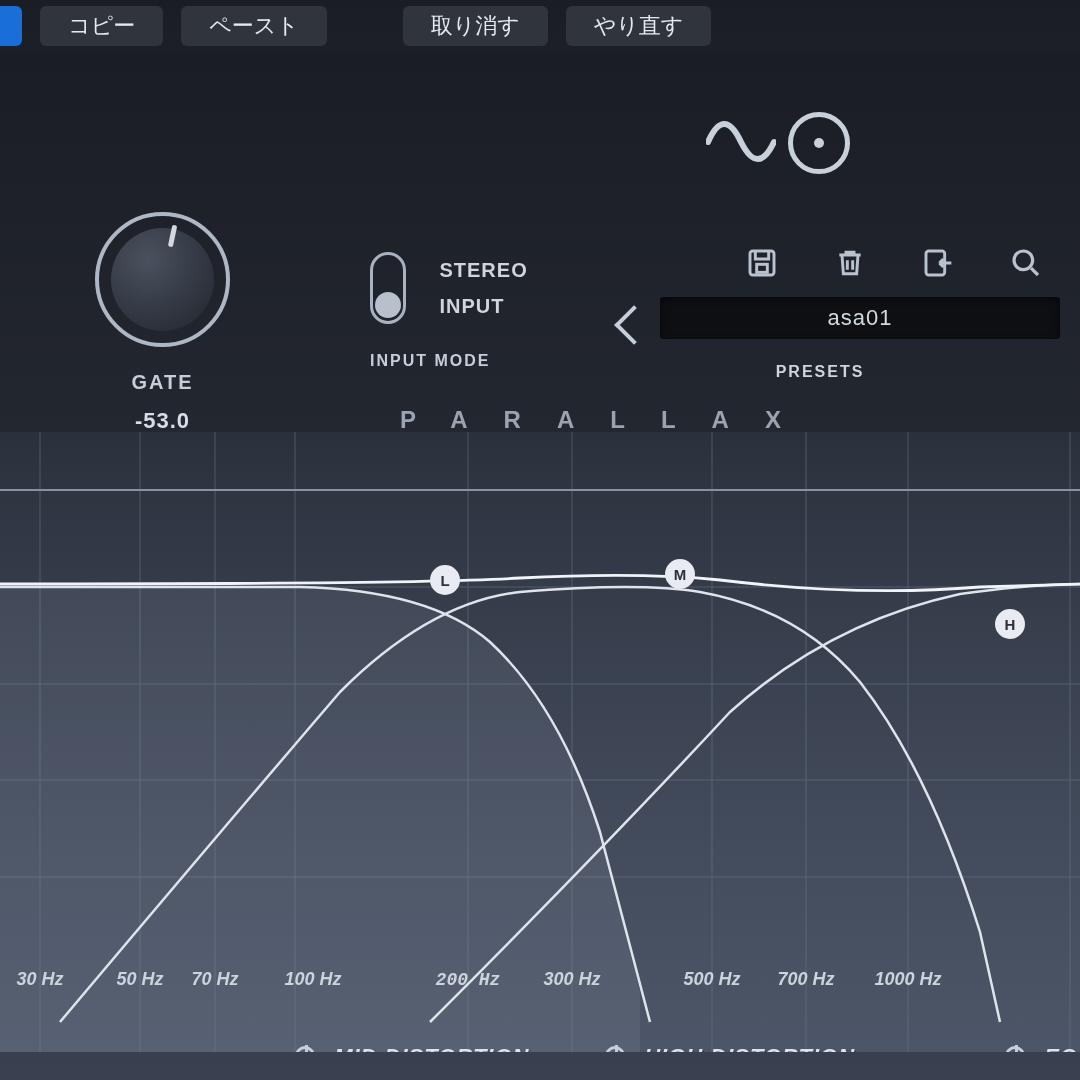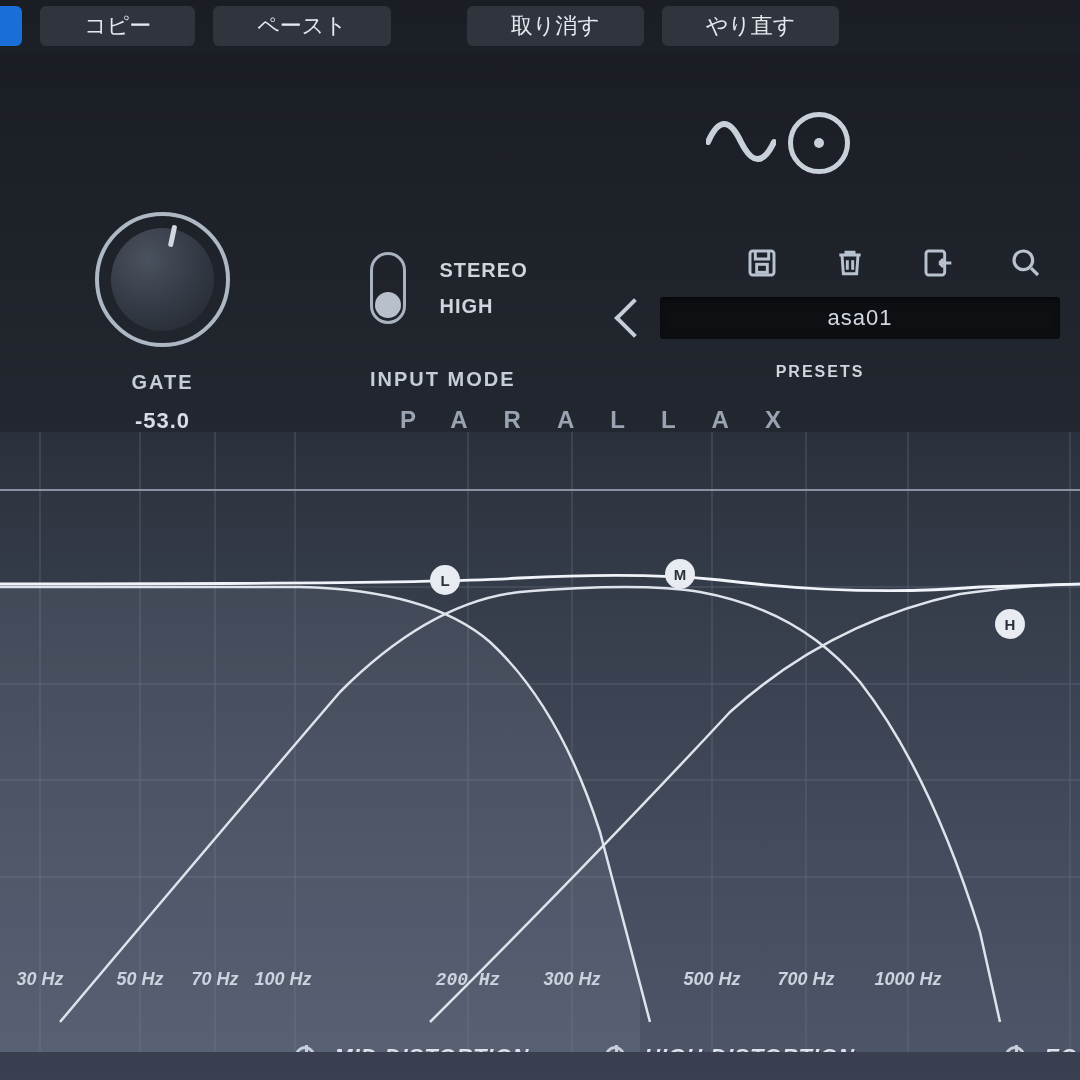--- a/index.html
+++ b/index.html
@@ -19,21 +19,21 @@
     gap: 18px;
     padding: 6px 0 6px 0;
     position: relative;
     top: 0;
     left: -10px;
   }
   .tb-btn {
     background: #30343d;
     border: none;
     border-radius: 6px;
-    padding: 5px 44px;
+    padding: 5px 28px;
     color: #e5e9f0;
     font-size: 22px;
     font-weight: 500;
   }
   .tb-btn.blue { background: #1a6ed8; color: #fff; }
   .tb-spacer { width: 40px; }
 
   
   .upper {
     position: relative;
@@ -112,42 +112,42 @@
   .toggle-labels {
     display: inline-block;
     vertical-align: middle;
     margin-left: 29px;
     font-size: 20px;
     font-weight: 600;
     letter-spacing: 1px;
     line-height: 36px;
   }
   .input-mode-label {
-    margin-top: 44px;
-    font-size: 20px;
+    margin-top: 28px;
+    font-size: 16px;
     font-weight: 600;
     letter-spacing: 2px;
     color:#c6ced9;
   }
 
   .preset-section {
     position: absolute;
     right: 20px;
     top: 195px;
     width: 440px;
   }
   .preset-icons {
     display: flex;
     gap: 56px;
     justify-content: flex-end;
     margin-bottom: 18px;
     padding-right: 18px;
   }
   .preset-icons .ico { width: 32px; height: 32px; color:#b9c2cf; }
-  .preset-row { display:flex; align-items:center; gap:2px; }
+  .preset-row { display:flex; align-items:flex-end; gap:2px; }
   .chev-left {
     width: 28px; height: 28px;
     border-left: 4px solid #c6ced9;
     border-bottom: 4px solid #c6ced9;
     transform: rotate(45deg);
     margin-right: 10px;
   }
   .preset-display {
     flex: 1;
     background: #0d0f13;
@@ -252,21 +252,21 @@
     </div>
     <div class="param-label">GATE</div>
     <div class="param-value">-53.0</div>
   </div>
 
   <div class="input-mode-section">
     <div>
       <span class="toggle"><span class="toggle-thumb"></span></span>
       <span class="toggle-labels">
         <div>STEREO</div>
-        <div>HIGH</div>
+        <div>INPUT</div>
       </span>
     </div>
     <div class="input-mode-label">INPUT MODE</div>
   </div>
 
   <div class="preset-section">
     <div class="preset-icons">
       <span class="ico">
         <svg viewBox="0 0 24 24" fill="none" stroke="currentColor" stroke-width="2.2">
             <rect x="3" y="3" width="18" height="18" rx="2"></rect>
@@ -338,21 +338,21 @@
     <path d="M -5 152 Q 430 152 520 146 Q 640 140 720 148 Q 860 165 980 155 L 1085 152" fill="none" stroke="#f0f3f8" stroke-width="2.8"></path>
   </svg>
 
   <div class="band-handle" style="left:445px; top:148px;">L</div>
   <div class="band-handle" style="left:680px; top:142px;">M</div>
   <div class="band-handle" style="left:1010px; top:192px;">H</div>
 
   <span class="freq-label" style="left:40px;">30 Hz</span>
   <span class="freq-label" style="left:140px;">50 Hz</span>
   <span class="freq-label" style="left:215px;">70 Hz</span>
-  <span class="freq-label" style="left:283px;">100 Hz</span>
+  <span class="freq-label" style="left:313px;">100 Hz</span>
   <span class="freq-label" style="left:468px;font-family:Liberation Mono, monospace;">200 Hz</span>
   <span class="freq-label" style="left:572px;">300 Hz</span>
   <span class="freq-label" style="left:712px;">500 Hz</span>
   <span class="freq-label" style="left:806px;">700 Hz</span>
   <span class="freq-label" style="left:908px;">1000 Hz</span>
 
   <div class="section-labels">
     <div style="position:absolute; left:295px;">
       <span class="pwr"></span>
       <span>MID DISTORTION</span>

